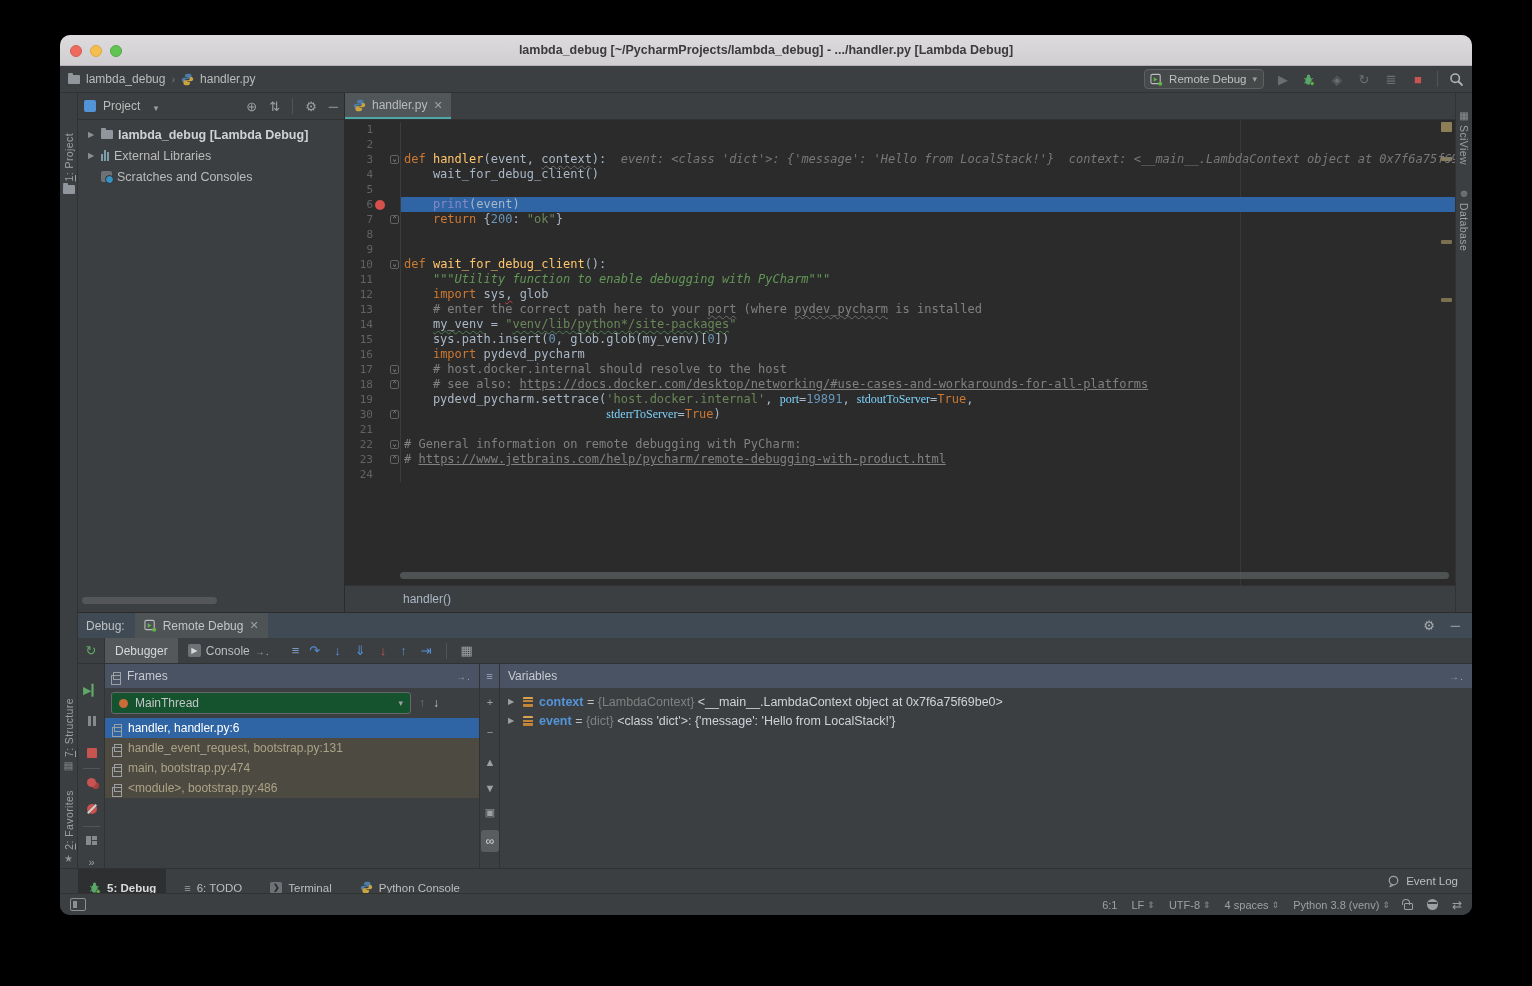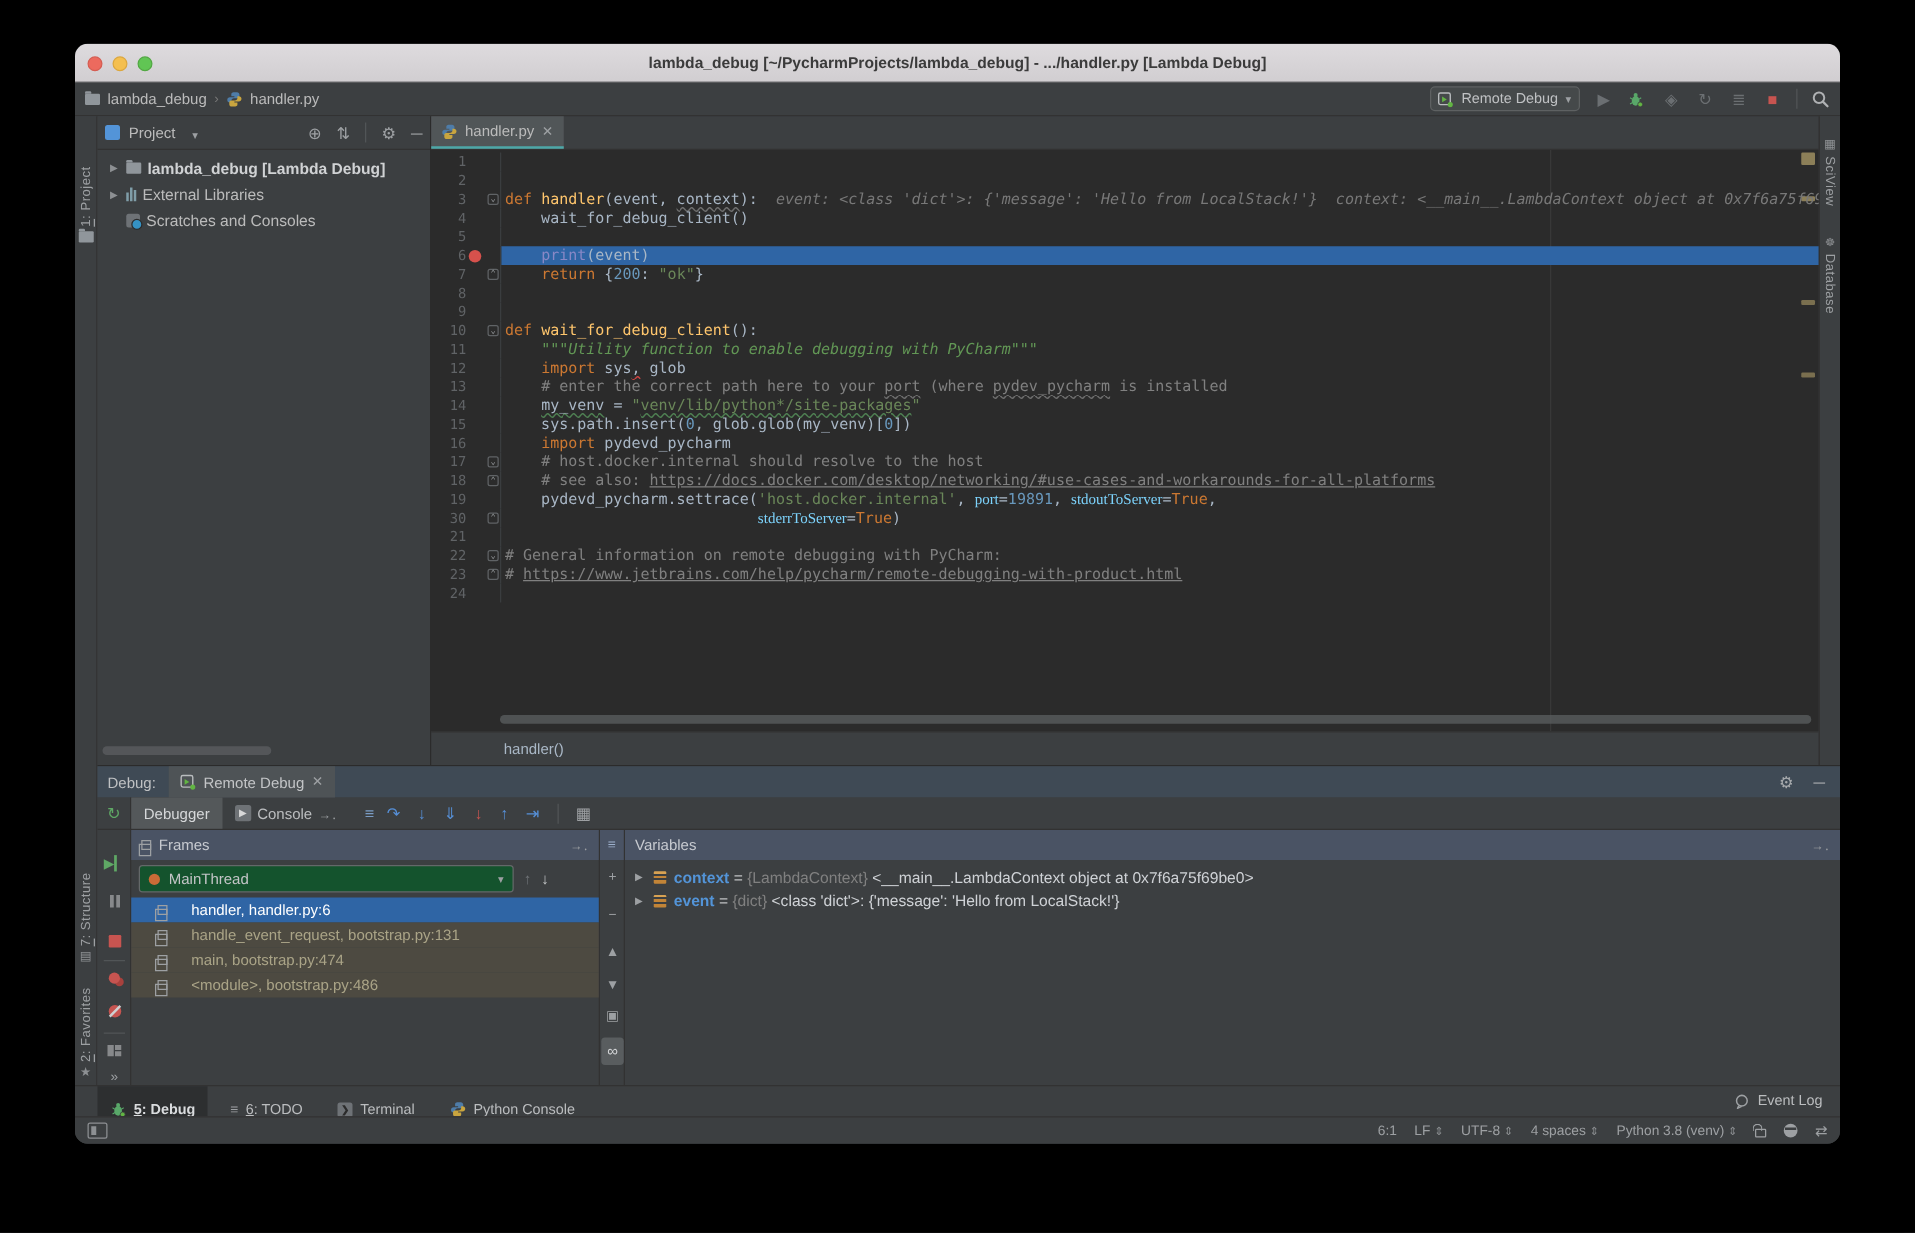--- a/index.html
+++ b/index.html
@@ -139,21 +139,21 @@
                font-size:12px; color:#c7cad0; }
   .panelhead .floaty { margin-left:auto; }
   .frames { position:absolute; left:27px; top:0; width:375px; height:205px; border-right:1px solid #323232; }
   .threadrow { height:30px; display:flex; align-items:center; gap:8px; padding:0 6px; }
   .threadsel { flex:1; max-width:300px; height:22px; border:1px solid #646869; border-radius:3px; background:#14532d;
                display:flex; align-items:center; gap:7px; padding:0 7px; font-size:12px; color:#c3c5c7; }
   .tdot { width:9px; height:9px; border-radius:50%; background:#cb6b37; }
   .threadsel .combocaret { margin-left:auto; }
   .thr-up { color:#6f7377; font-size:12px; } .thr-dn { color:#c3c5c7; font-size:12px; }
   .flist { }
-  .frow { height:20px; display:flex; align-items:center; gap:19px; padding-left:21px; font-size:12px; color:#bcbec0; white-space:nowrap; }
+  .frow { height:20px; display:flex; align-items:center; gap:6px; padding-left:9px; font-size:12px; color:#bcbec0; white-space:nowrap; }
   .frow.sel { background:#2f65a5; color:#ffffff; }
   .frow.lib { background:#4d4a41; color:#aaa487; }
   .frame-ico { width:8px; height:8px; border:1px solid #9da0a3; position:relative; flex:none; }
   .frame-ico::before { content:""; position:absolute; left:-3px; top:2px; width:8px; height:8px; border:1px solid #9da0a3; background:inherit; }
   .frames .panelhead .frame-ico, .frow .frame-ico { background:transparent; }
 
   .watchstrip { position:absolute; left:402px; top:0; width:20px; height:205px; border-right:1px solid #323232; }
   .watchstrip .wh { height:24px; background:#4a5364; display:flex; align-items:center; justify-content:center; color:#9db0cc; font-size:11px; }
   .watchstrip .it { position:absolute; left:0; width:20px; display:flex; justify-content:center; color:#9da0a3; font-size:11px; }
   .glassbox { width:18px; height:22px; background:#595d5f; border-radius:3px; display:flex; align-items:center; justify-content:center;

